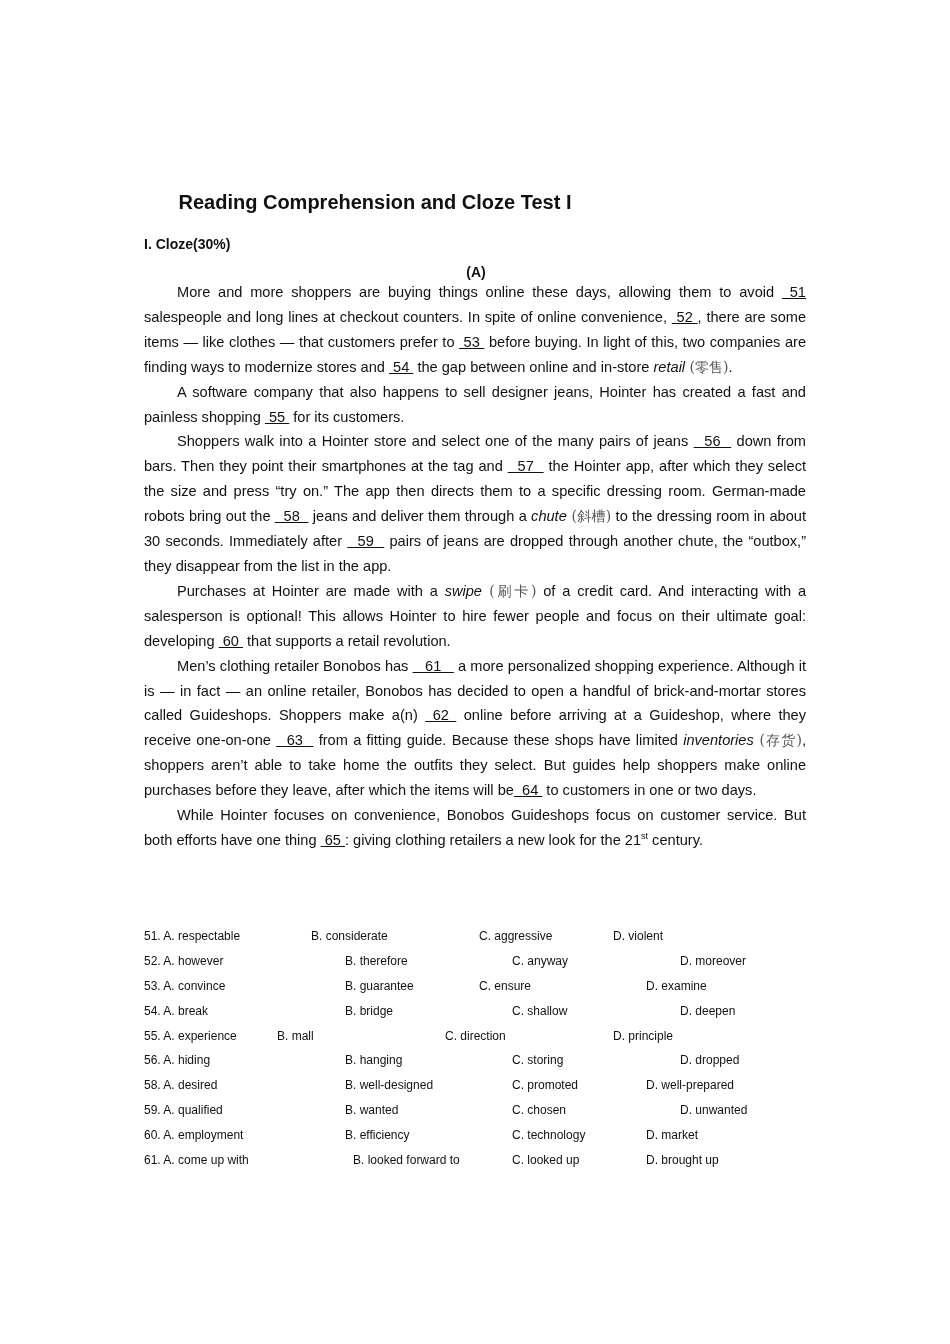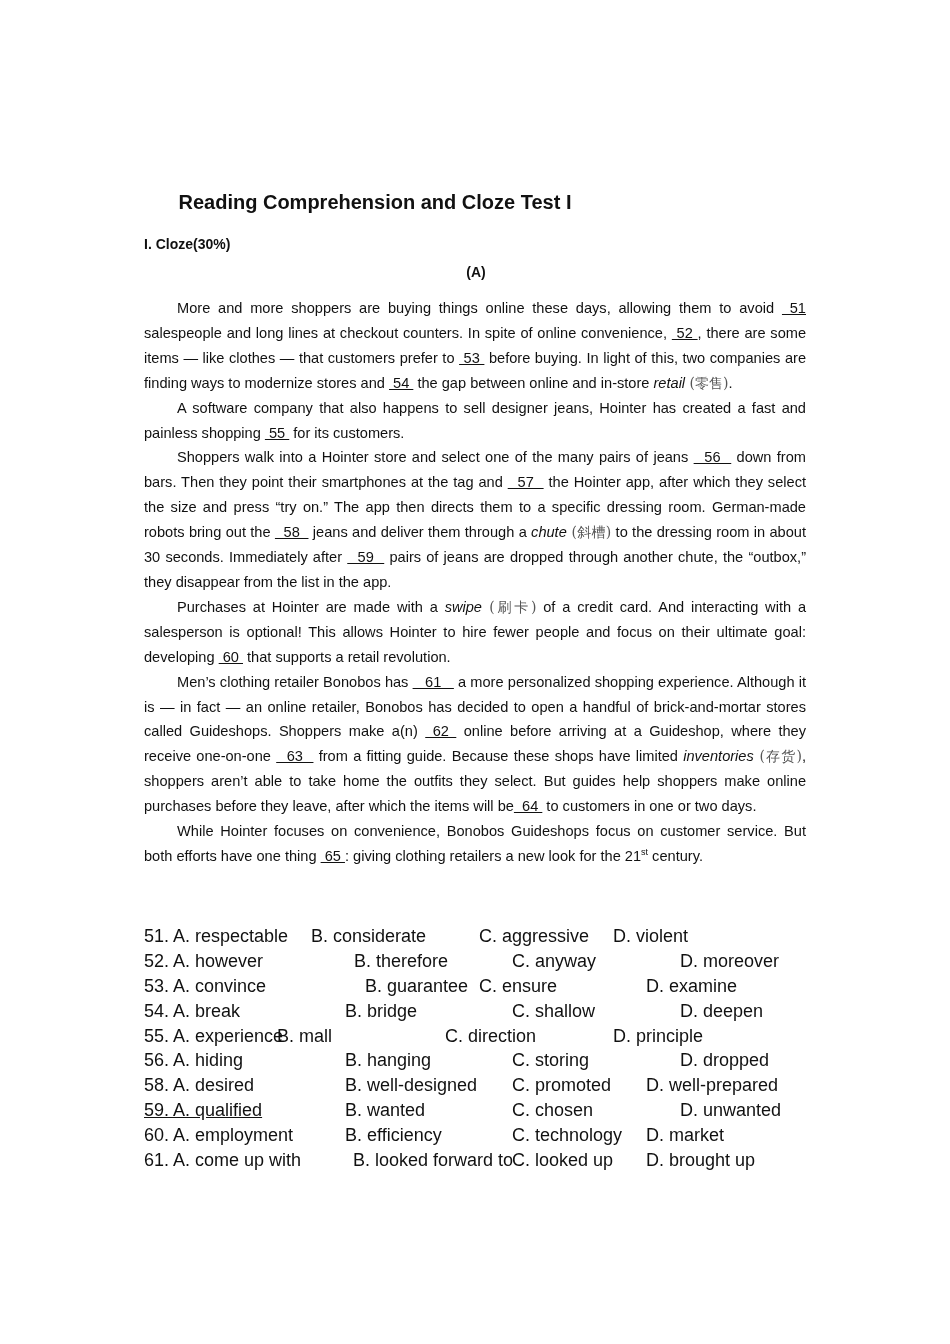--- a/index.html
+++ b/index.html
@@ -3,27 +3,27 @@
 <meta charset="utf-8">
 <style>
   html, body { margin: 0; padding: 0; background: #ffffff; }
   body { width: 950px; height: 1344px; position: relative; overflow: hidden;
          font-family: "Liberation Sans", "DejaVu Sans", sans-serif; color: #111; }
   .page { position: absolute; left: 0; top: 0; width: 950px; height: 1344px; }
   .school { position: absolute; left: 144px; top: 136px; font-size: 21px; font-weight: bold; letter-spacing: 0.5px; }
   .title { position: absolute; left: 0; width: 750px; top: 191px; text-align: center; font-size: 20px; font-weight: bold; }
   .section { position: absolute; left: 144px; top: 236px; font-size: 14px; font-weight: bold; }
   .part { position: absolute; left: 0; width: 952px; top: 264px; text-align: center; font-size: 14px; font-weight: bold; }
-  .passage { position: absolute; left: 144px; top: 296px; width: 662px; font-size: 14.6px; line-height: 24.9px; text-align: justify; }
+  .passage { position: absolute; left: 144px; top: 280px; width: 662px; font-size: 14.6px; line-height: 24.9px; text-align: justify; }
   .passage p { margin: 0; text-indent: 33px; }
   .blank { text-decoration: underline; white-space: pre; }
   .cn { font-family: "DejaVu Serif", serif; color: #555; font-size: 14px; }
   i { font-style: italic; }
   sup { font-size: 9px; line-height: 0; }
-  .options { position: absolute; left: 144px; top: 924px; width: 680px; font-size: 18px; }
+  .options { position: absolute; left: 144px; top: 924px; width: 680px; font-size: 12px; }
   .opt-row { position: relative; height: 24.9px; }
   .opt { position: absolute; top: 0; white-space: nowrap; line-height: 24.9px; }
 </style>
 </head>
 <body>
 
 <div class="page">
   <div class="title">Reading Comprehension and Cloze Test I</div>
   <div class="section">I. Cloze(30%)</div>
   <div class="part">(A)</div>
@@ -44,27 +44,27 @@
 
   <div class="options" id="options">
       <div class="opt-row">
         <span class="opt" style="left: 0px;">51. A. respectable</span>
         <span class="opt" style="left: 167px;">B. considerate</span>
         <span class="opt" style="left: 335px;">C. aggressive</span>
         <span class="opt" style="left: 469px;">D. violent</span>
       </div>
       <div class="opt-row">
         <span class="opt" style="left: 0px;">52. A. however</span>
-        <span class="opt" style="left: 201px; margin-left: 9px;">B. therefore</span>
+        <span class="opt" style="left: 201px;">B. therefore</span>
         <span class="opt" style="left: 368px;">C. anyway</span>
         <span class="opt" style="left: 536px;">D. moreover</span>
       </div>
       <div class="opt-row">
         <span class="opt" style="left: 0px;">53. A. convince</span>
-        <span class="opt" style="left: 201px; margin-left: 20px;">B. guarantee</span>
+        <span class="opt" style="left: 201px;">B. guarantee</span>
         <span class="opt" style="left: 335px;">C. ensure</span>
         <span class="opt" style="left: 502px;">D. examine</span>
       </div>
       <div class="opt-row">
         <span class="opt" style="left: 0px;">54. A. break</span>
         <span class="opt" style="left: 201px;">B. bridge</span>
         <span class="opt" style="left: 368px;">C. shallow</span>
         <span class="opt" style="left: 536px;">D. deepen</span>
       </div>
       <div class="opt-row">
@@ -79,21 +79,21 @@
         <span class="opt" style="left: 368px;">C. storing</span>
         <span class="opt" style="left: 536px;">D. dropped</span>
       </div>
       <div class="opt-row">
         <span class="opt" style="left: 0px;">58. A. desired</span>
         <span class="opt" style="left: 201px;">B. well-designed</span>
         <span class="opt" style="left: 368px;">C. promoted</span>
         <span class="opt" style="left: 502px;">D. well-prepared</span>
       </div>
       <div class="opt-row">
-        <span class="opt" style="left: 0px; text-decoration: underline;">59. A. qualified</span>
+        <span class="opt" style="left: 0px;">59. A. qualified</span>
         <span class="opt" style="left: 201px;">B. wanted</span>
         <span class="opt" style="left: 368px;">C. chosen</span>
         <span class="opt" style="left: 536px;">D. unwanted</span>
       </div>
       <div class="opt-row">
         <span class="opt" style="left: 0px;">60. A. employment</span>
         <span class="opt" style="left: 201px;">B. efficiency</span>
         <span class="opt" style="left: 368px;">C. technology</span>
         <span class="opt" style="left: 502px;">D. market</span>
       </div>

